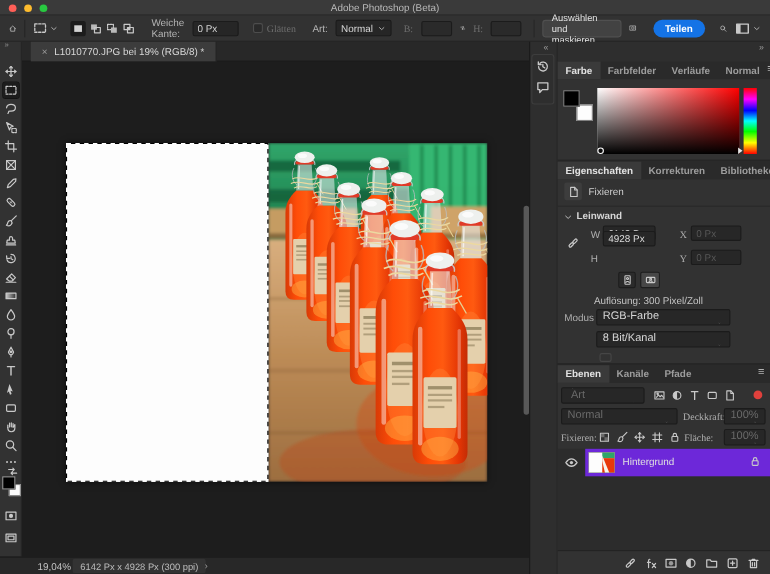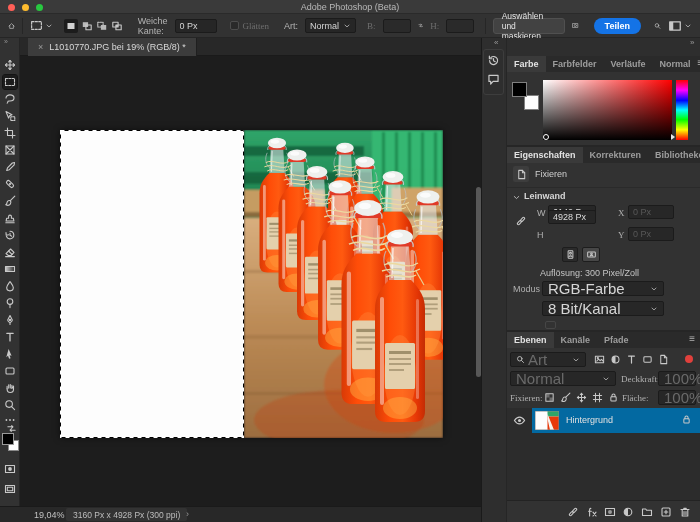--- a/index.html
+++ b/index.html
@@ -71,28 +71,28 @@
   .ptab.on { background:#3a3a3a; color:#e2e2e2; }
   .pmenu { margin-left:auto; color:#b2b2b2; font-size:10px; padding:1px 5px 0 0; }
   .collapse-glyph { position:absolute; top:-1px; color:#9a9a9a; font-size:8px; }
   .sep-h { background:#262626; }
   .thin { background:#2a2a2a; height:1px; }
   .sw { position:absolute; border:1px solid #808080; }
   .pfield { position:absolute; background:#272727; border:1px solid #1b1b1b; border-radius:2px; height:14px;
     font-size:9px; color:#dcdcdc; padding:0 4px; font-family:"Liberation Sans",sans-serif; }
   .pfield.gray { color:#585858; }
   .pdd { position:absolute; background:#272727; border:1px solid #1b1b1b; border-radius:2px; height:15px;
-    display:flex; align-items:center; padding:0 5px; font-size:15px; color:#d6d6d6; }
+    display:flex; align-items:flex-start; padding:0 5px; font-size:10px; color:#d6d6d6;flex-direction:column; }
   .pdd .cv { margin-left:auto; }
   .pdd.gray { color:#6a6a6a; }
   .small-lbl { position:absolute; font-size:9px; color:#b0b0b0; }
   .orient-btn { position:absolute; height:15px; border:1px solid #1d1d1d; border-radius:2px; background:#2b2b2b;
     display:flex; align-items:center; justify-content:center; }
   .orient-btn.on { background:#474747; }
-  #layer-row { position:absolute; background:#0369a1; }
+  #layer-row { position:absolute; background:#6d28d9; }
   #layers-empty { position:absolute; background:#2c2c2c; }
 </style>
 </head>
 <body>
 
 <svg width="0" height="0" style="position:absolute">
   <defs>
     <g id="i-move" class="stk">
         <path d="M6 1.5v9M1.5 6h9"></path>
         <path d="M4.7 2.8L6 1.5l1.3 1.3M4.7 9.2L6 10.5l1.3-1.3M2.8 4.7L1.5 6l1.3 1.3M9.2 4.7L10.5 6 9.2 7.3"></path>
@@ -604,21 +604,21 @@
       <svg id="ants">
         <rect x="0.5" y="0.5" width="183" height="307" fill="none" stroke="#ffffff" stroke-width="1" stroke-dasharray="4 4"></rect>
         <rect x="0.5" y="0.5" width="183" height="307" fill="none" stroke="#000000" stroke-width="1" stroke-dasharray="4 4" stroke-dashoffset="4"></rect>
       </svg>
     </div>
     <div id="v-scroll"></div>
   </div>
 
   <div id="statusbar" class="abs">
     <span id="status-zoom">19,04%</span>
-    <span id="status-doc">3160 Px x 4928 Px (300 ppi)</span>
+    <span id="status-doc">6142 Px x 4928 Px (300 ppi)</span>
     <span id="status-chev">›</span>
   </div>
 
   <div id="dock" class="abs"></div>
   <span class="collapse-glyph abs" style="left:494px;top:38px">«</span>
   <span class="collapse-glyph abs" style="left:690px;top:38px">»</span>
   <div class="abs" style="left:506px;top:38px;width:1px;height:484px;background:#262626"></div>
 
   <div class="abs" style="left:483px;top:49px;width:21px;height:46px;border:1px solid #3d3d3d;border-radius:3px">
     <svg class="ic" style="margin:4px auto 0" width="13" height="13" viewBox="0 0 12 12">

